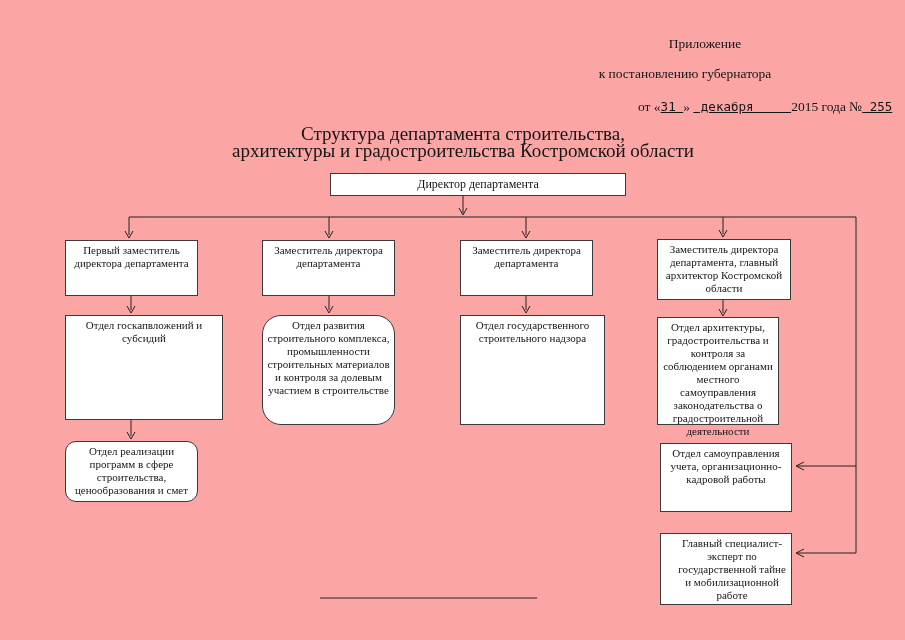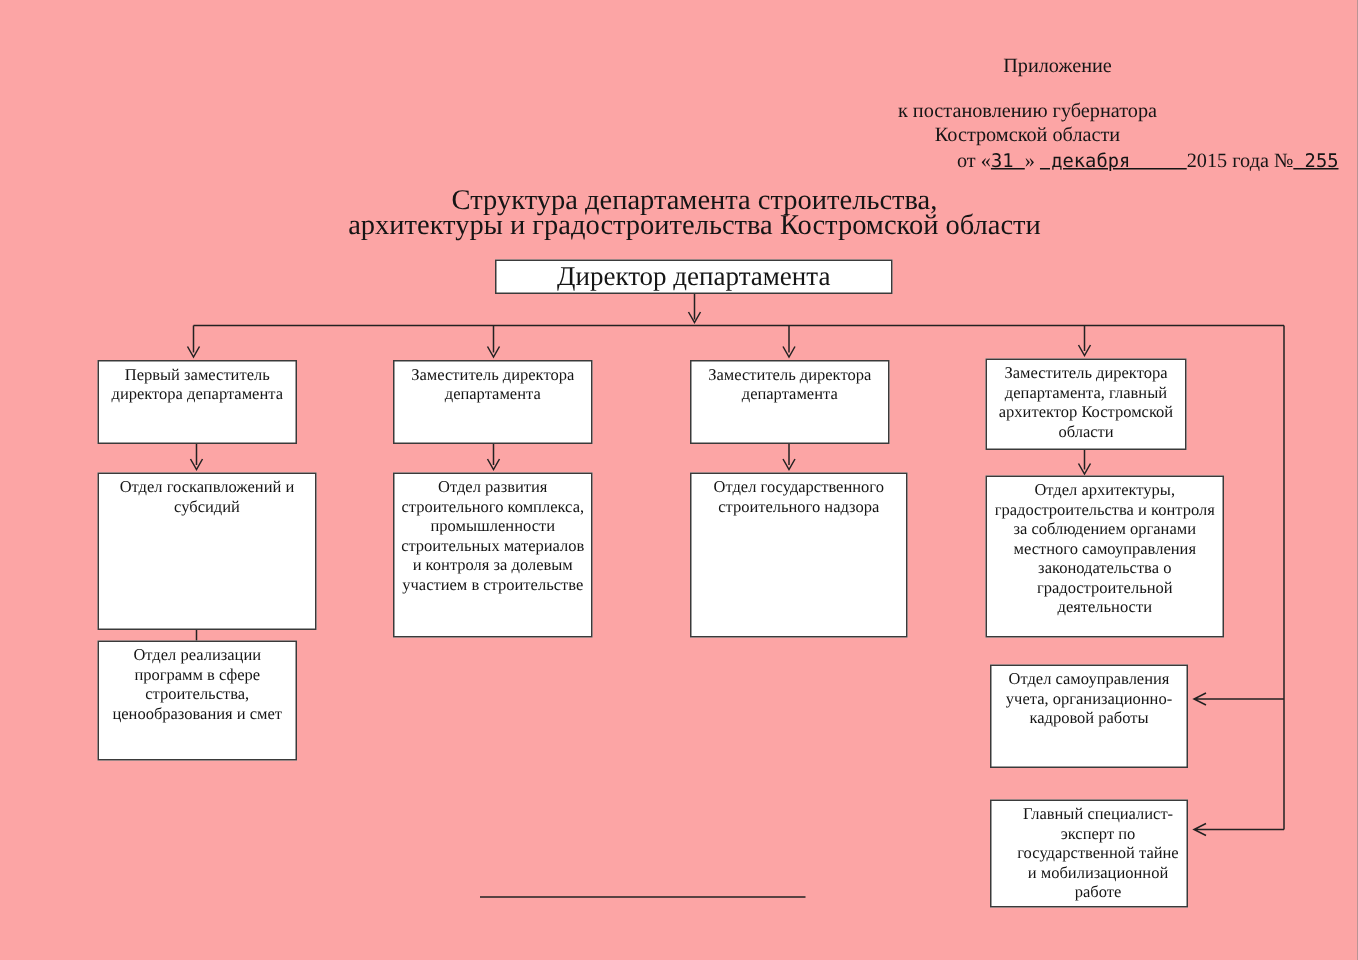--- a/index.html
+++ b/index.html
@@ -20,43 +20,42 @@
   .u{text-decoration:underline;}
   
   #doctitle{position:absolute;left:180px;top:125px;width:566px;text-align:center;
     font-size:19px;line-height:17px;}
   
   .box{
     position:absolute;border:1px solid #3a3a3a;background:#fff;
     font-size:11px;line-height:13px;text-align:center;
     padding:3px 4px 0 4px;box-sizing:border-box;
   }
-  #b-director{left:330px;top:173px;width:265px;height:23px;font-size:18px;padding-top:4px;}
+  #b-director{left:330px;top:173px;width:296px;height:23px;font-size:12px;padding-top:4px;}
   #b-r2c1{left:65px; top:240px;width:133px;height:56px;}
   #b-r2c2{left:262px;top:240px;width:133px;height:56px;}
   #b-r2c3{left:460px;top:240px;width:133px;height:56px;}
   #b-r2c4{left:657px;top:239px;width:134px;height:61px;}
-  #b-r3c1{left:65px; top:315px;width:146px;height:105px;}
-  #b-r3c2{left:262px;top:315px;width:133px;height:110px;}
+  #b-r3c1{left:65px; top:315px;width:158px;height:105px;}
+  #b-r3c2{left:262px;top:315px;width:133px;height:110px;border-radius:19px;}
   #b-r3c3{left:460px;top:315px;width:145px;height:110px;}
-  #b-r3c4{left:657px;top:317px;width:159px;height:108px;}
-  #b-r4c1{left:65px; top:427px;width:133px;height:80px;}
+  #b-r3c4{left:657px;top:317px;width:122px;height:108px;}
+  #b-r4c1{left:65px; top:441px;width:133px;height:61px;border-radius:11px;}
   #b-r4c4{left:660px;top:443px;width:132px;height:69px;}
   #b-r5c4{left:660px;top:533px;width:132px;height:72px;padding-left:16px;}
   #connectors{position:absolute;left:0;top:0;width:905px;height:640px;}
 </style>
 </head>
 <body>
 
 <div id="page">
 
   <div class="hdr" id="appendix">Приложение</div>
   <div class="hdr" id="decree">
     <div>к постановлению губернатора</div>
-    <div>Костромской области</div>
   </div>
   <div id="dateline"><span>от «</span><span class="typed u">31 </span><span>» </span><span class="typed u"> декабря     </span><span>2015 года №</span><span class="typed u"> 255</span></div>
 
   <div id="doctitle">
     <div>Структура департамента строительства,</div>
     <div>архитектуры и градостроительства Костромской области</div>
   </div>
 
   <svg id="connectors" viewBox="0 0 905 640" xmlns="http://www.w3.org/2000/svg" fill="none" stroke="#222" stroke-width="1">
 

